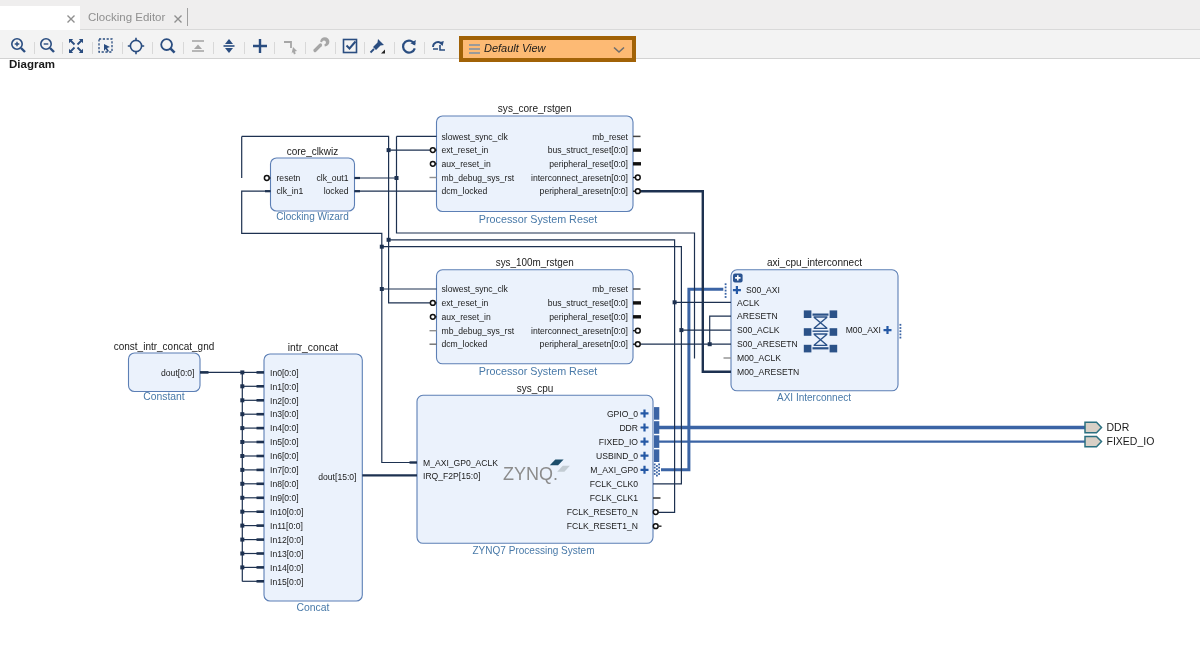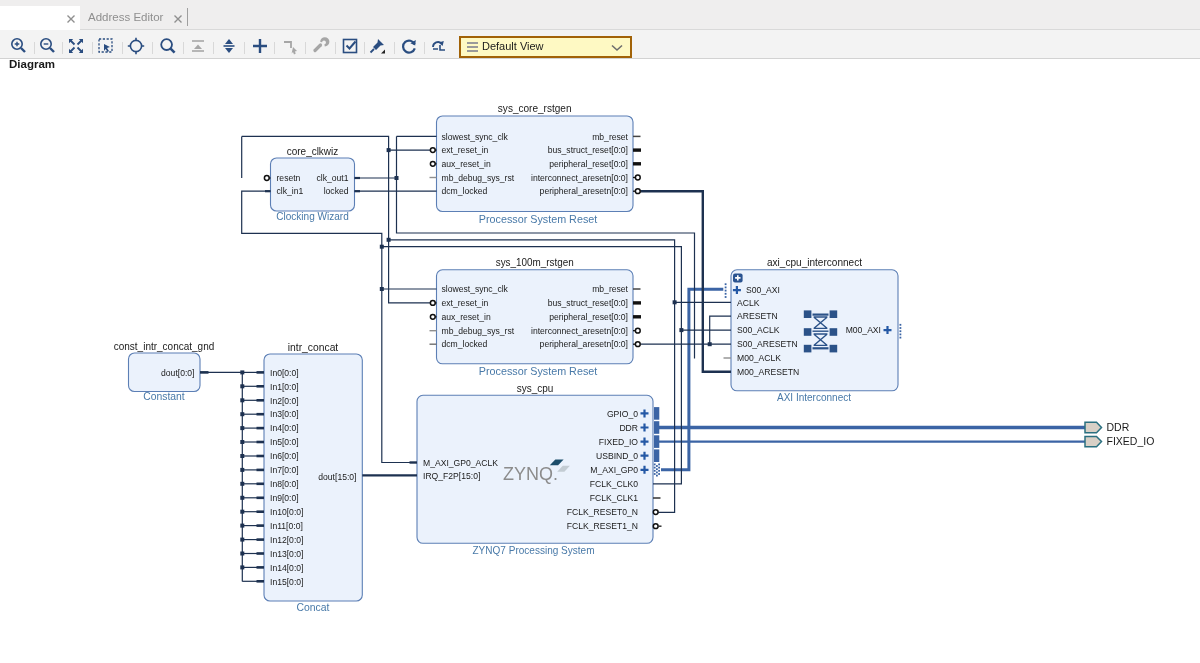--- a/index.html
+++ b/index.html
@@ -4,30 +4,30 @@
 <style>
   html,body{margin:0;padding:0;width:1200px;height:663px;overflow:hidden;background:#ffffff;
     font-family:"Liberation Sans",sans-serif;}
   .abs{position:absolute;}
   #tabbar{position:absolute;left:0;top:0;width:1200px;height:30px;background:#efeeee;border-bottom:1px solid #d9d9d9;box-sizing:border-box;}
   #tab1{position:absolute;left:0;top:6px;width:80px;height:24px;background:#ffffff;}
   #tab1 span{position:absolute;left:9px;top:6px;font-size:11.5px;font-weight:bold;color:#1a1a1a;margin-top:46px;}
   #tab2s{position:absolute;left:88px;top:11px;font-size:11.5px;color:#8f8f8f;}
   #toolbar{position:absolute;left:0;top:30px;width:1200px;height:29px;background:#f3f3f3;border-bottom:1px solid #d2d2d2;box-sizing:border-box;}
   .sep{position:absolute;top:12px;width:1px;height:12px;background:#d8d8d8;}
-  #dropdown{position:absolute;left:459px;top:6px;width:169px;height:18px;background:#fef9c3;border:2px solid #a16207;}
+  #dropdown{position:absolute;left:459px;top:6px;width:169px;height:18px;background:#fdba74;border:4px solid #a16207;font-style:italic;}
   #dropdown .txt{position:absolute;left:21px;top:2px;font-size:11px;color:#1a1a1a;}
 </style>
 </head>
 <body>
 <div id="tabbar">
   <div id="tab1">
       <span>Diagram</span>
     </div>
-  <span id="tab2s">Address Editor</span>
+  <span id="tab2s">Clocking Editor</span>
   <svg class="abs" style="left:66px;top:14px" width="10" height="10" viewBox="0 0 10 10">
     <path d="M1.5 1.5 L8.5 8.5 M8.5 1.5 L1.5 8.5" stroke="#8f8f8f" stroke-width="1.4"></path>
   </svg>
   <svg class="abs" style="left:173px;top:14px" width="10" height="10" viewBox="0 0 10 10">
     <path d="M1.5 1.5 L8.5 8.5 M8.5 1.5 L1.5 8.5" stroke="#8f8f8f" stroke-width="1.4"></path>
   </svg>
   <div class="abs" style="left:187px;top:8px;width:1px;height:18px;background:#9f9f9f"></div>
 </div>
 <div id="toolbar">
 <div class="sep" style="left:33.5px"></div>

